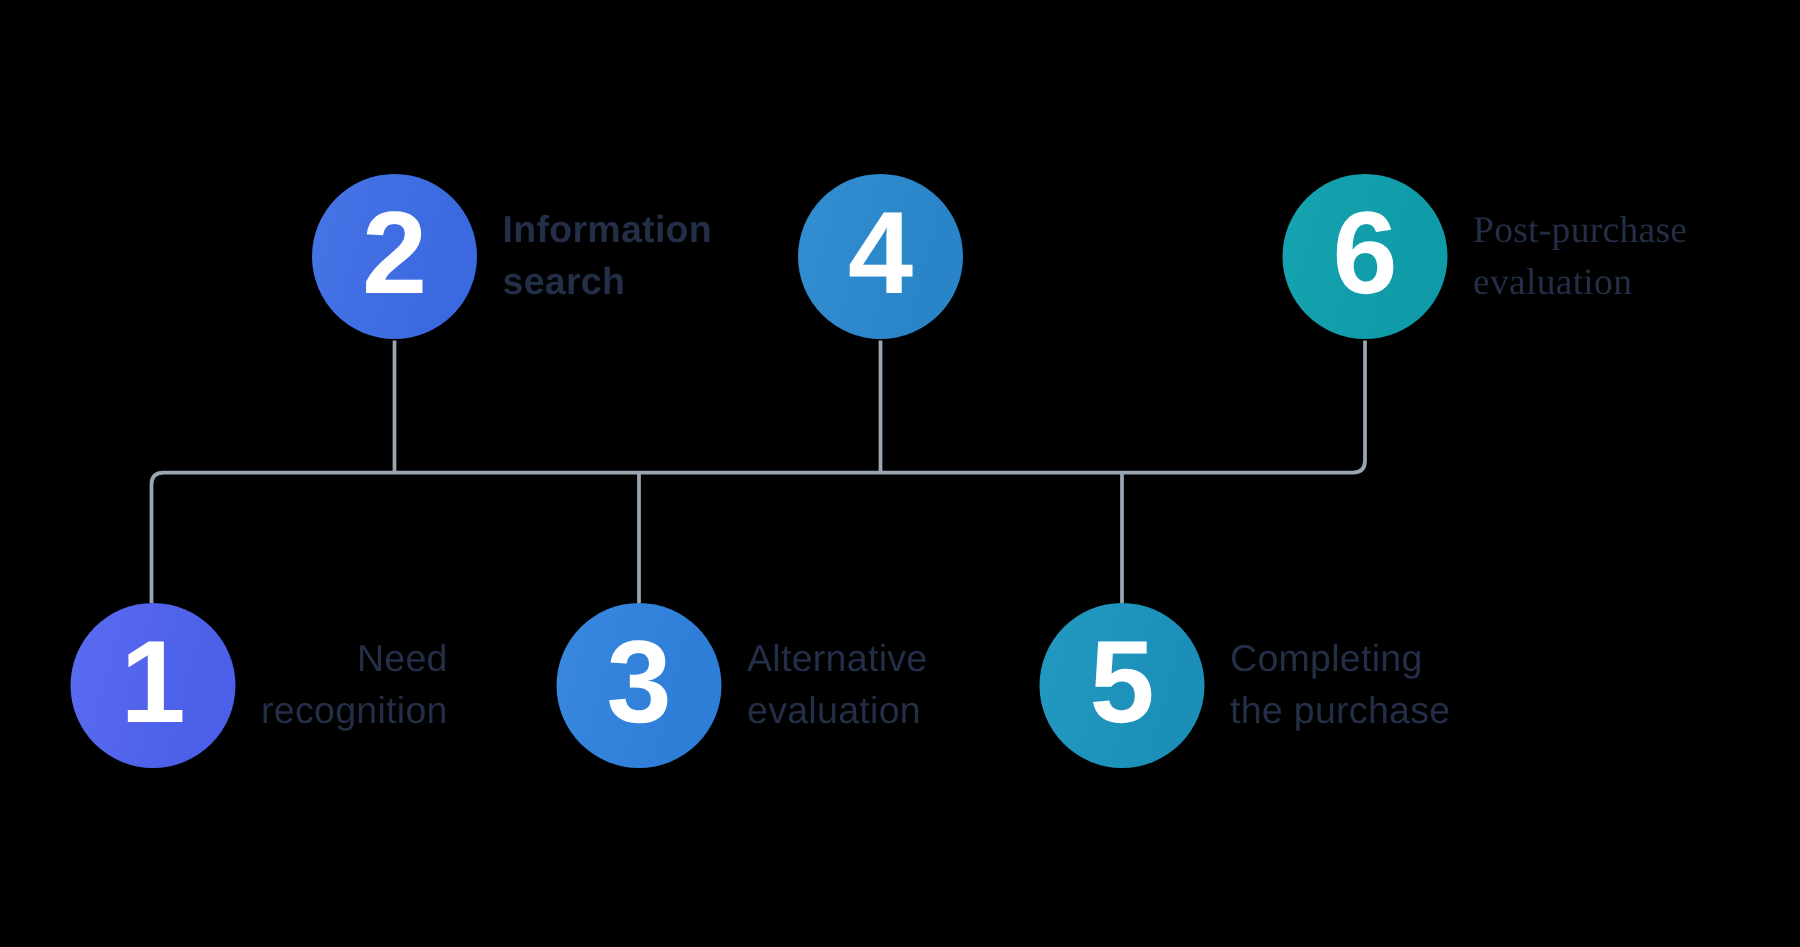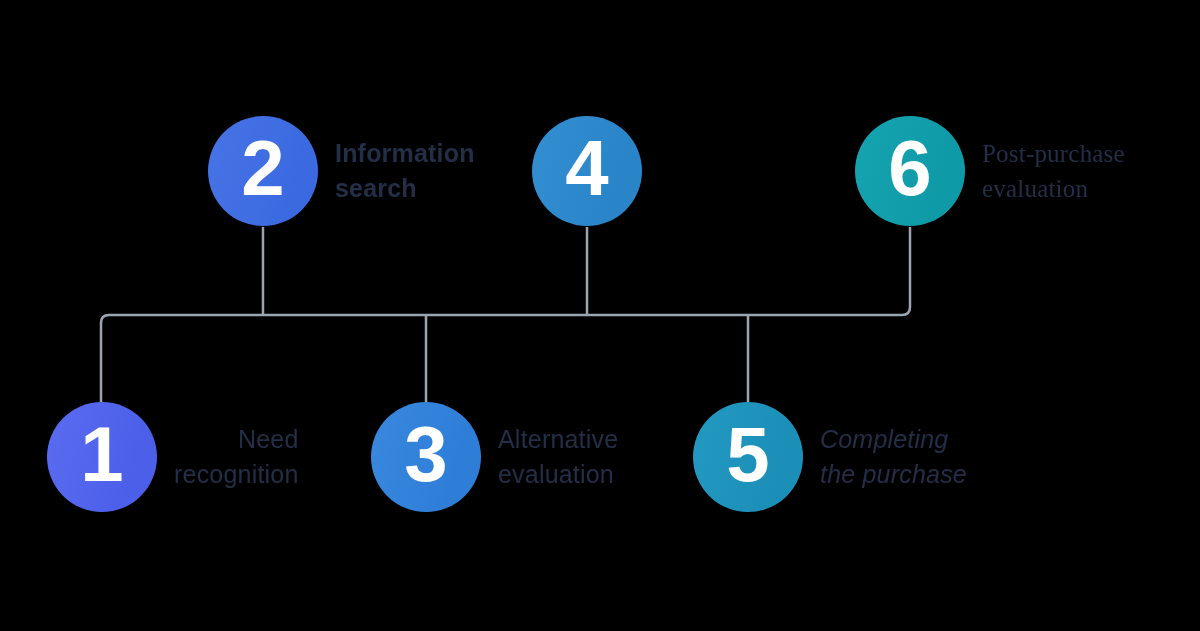--- a/index.html
+++ b/index.html
@@ -104,21 +104,21 @@
   <div class="node n4">
     <div class="circle" style="background: linear-gradient(105deg, rgb(51, 143, 209) 0%, rgb(42, 133, 200) 75%);">
       <span class="num">4</span>
     </div>
   </div>
 
   <div class="node n5">
     <div class="circle" style="background: linear-gradient(105deg, rgb(35, 153, 193) 0%, rgb(27, 143, 184) 75%);">
       <span class="num">5</span>
     </div>
-    <div class="label" style="color: rgb(35, 46, 71); font-style: italic;">Completing
+    <div class="label" style="color: rgb(35, 46, 71);">Completing
 the purchase</div>
   </div>
 
   <div class="node n6">
     <div class="circle" style="background: linear-gradient(105deg, rgb(22, 164, 176) 0%, rgb(15, 154, 168) 75%);">
       <span class="num">6</span>
     </div>
     <div class="label" style="color: rgb(35, 46, 71); font-family: Liberation Serif, serif;">Post-purchase
 evaluation</div>
   </div>

